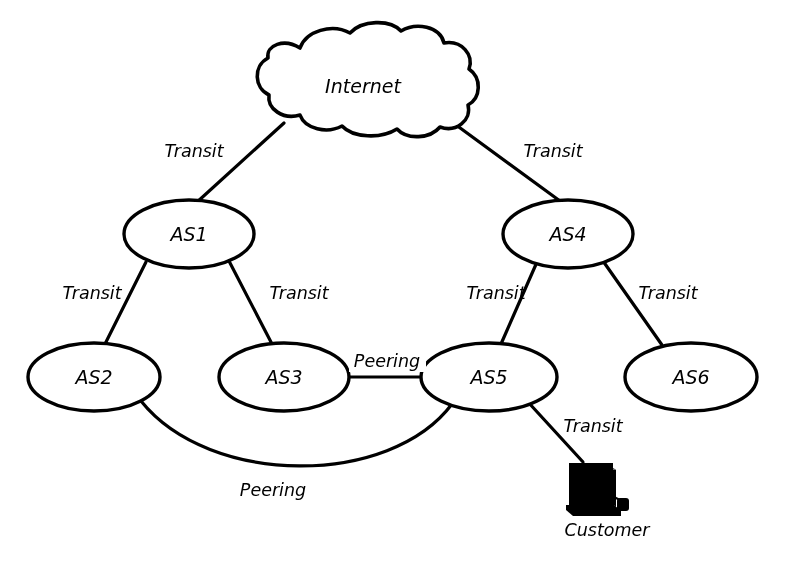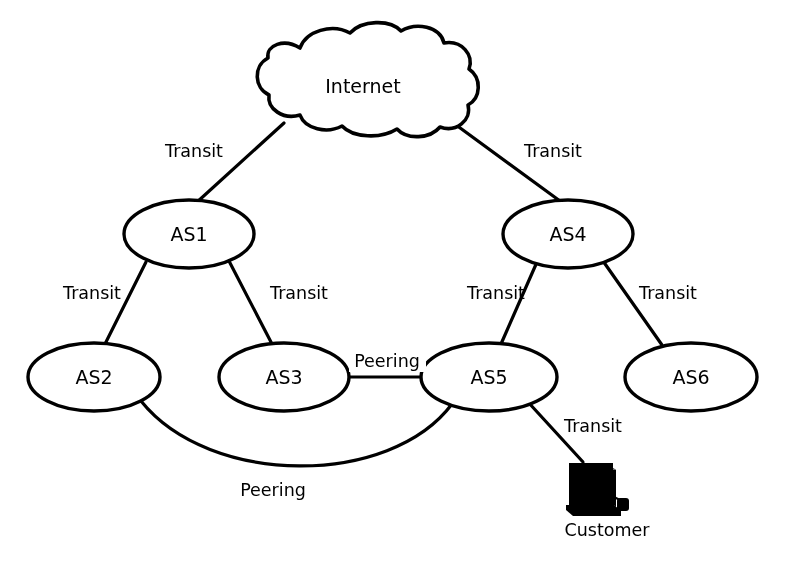--- a/index.html
+++ b/index.html
@@ -9,20 +9,21 @@
   }
   body {
     font-family: "DejaVu Sans", sans-serif;
   }
   #diagram-root {
     position: relative;
     width: 800px;
     height: 565px;
     background: #ffffff;
     overflow: hidden;
+    font-style: italic;
   }
   svg#net-svg {
     display: block;
     width: 800px;
     height: 565px;
   }
   .edge-line {
     fill: none;
     stroke: #000000;
     stroke-width: 3.2;

